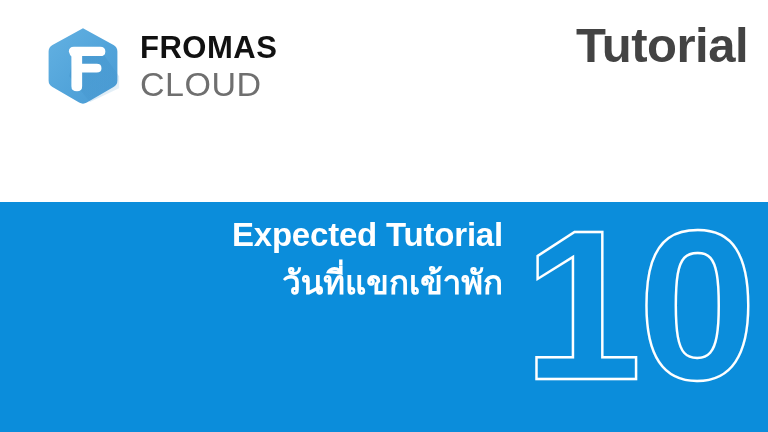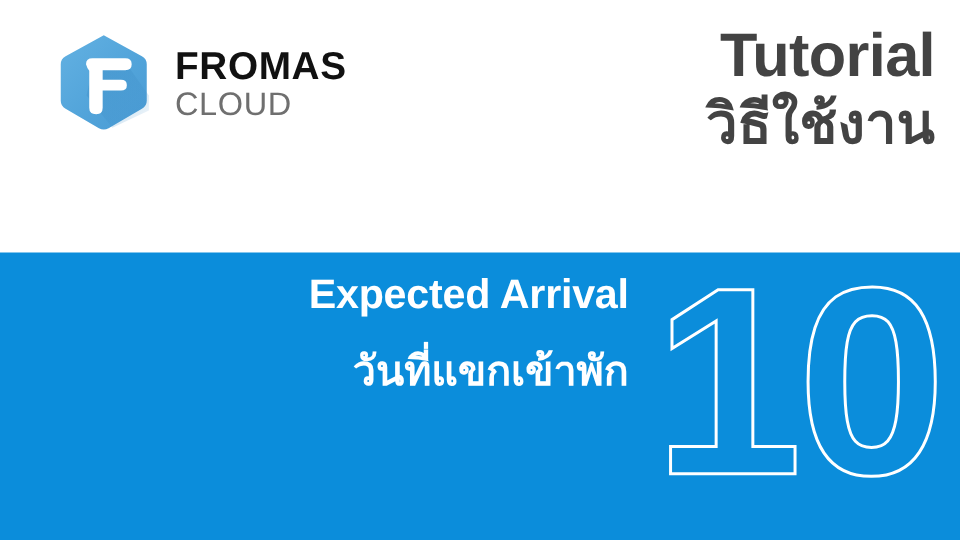--- a/index.html
+++ b/index.html
@@ -53,21 +53,21 @@
   }
   #brand-name {
     font-size: 31px;
     font-weight: bold;
     letter-spacing: 0.5px;
     color: #111111;
     line-height: 1.08;
     white-space: nowrap;
   }
   #brand-sub {
-    font-size: 26px;
+    font-size: 34px;
     font-weight: normal;
     letter-spacing: 0.5px;
     color: #6f6f6f;
     line-height: 1.12;
     white-space: nowrap;
   }
 
   
   #header-titles {
     position: absolute;
@@ -138,21 +138,21 @@
     letter-spacing: -0.2px;
     white-space: nowrap;
   }
   .banner-th {
     font-size: 33px;
     font-weight: bold;
     color: #ffffff;
     line-height: 1.42;
     white-space: nowrap;
   }
-  #banner-th-1 { margin-top: 16px; }
+  #banner-th-1 { margin-top: 2px; }
 </style>
 </head>
 <body>
 
 <div id="card">
 
   <div id="header">
 
     <div id="brand">
       <svg id="brand-mark" viewBox="0 0 100 100">
@@ -181,31 +181,30 @@
       </svg>
 
       <div id="brand-words">
         <div id="brand-name">FROMAS</div>
         <div id="brand-sub">CLOUD</div>
       </div>
     </div>
 
     <div id="header-titles">
       <div id="tutorial-en">Tutorial</div>
-      <div id="tutorial-th">วิธีใช้งาน</div>
     </div>
 
   </div>
 
   <div id="banner">
 
     <svg id="episode-number" viewBox="0 0 244 200">
       <text x="122" y="168" text-anchor="middle">10</text>
     </svg>
 
     <div id="banner-text">
-      <div class="banner-en">Expected Arrival</div>
+      <div class="banner-en">Expected Tutorial</div>
       <div class="banner-th" id="banner-th-1">วันที่แขกเข้าพัก</div>
     </div>
 
   </div>
 
 </div>
 
 </body></html>

